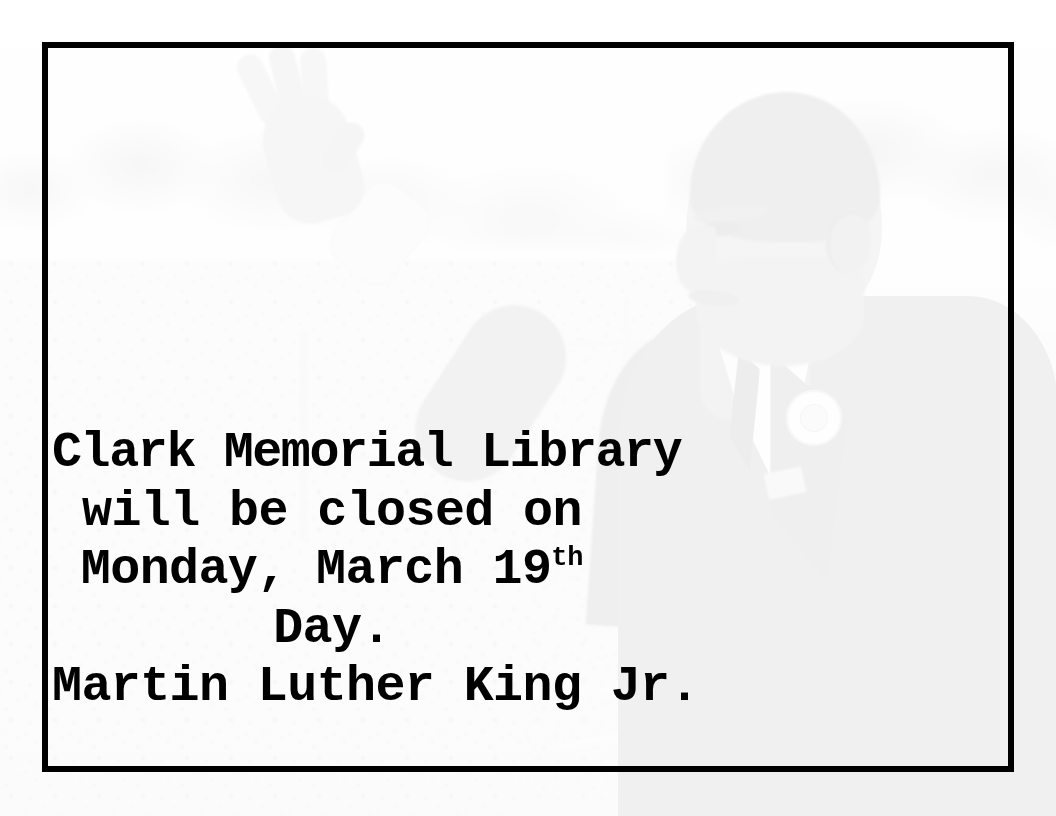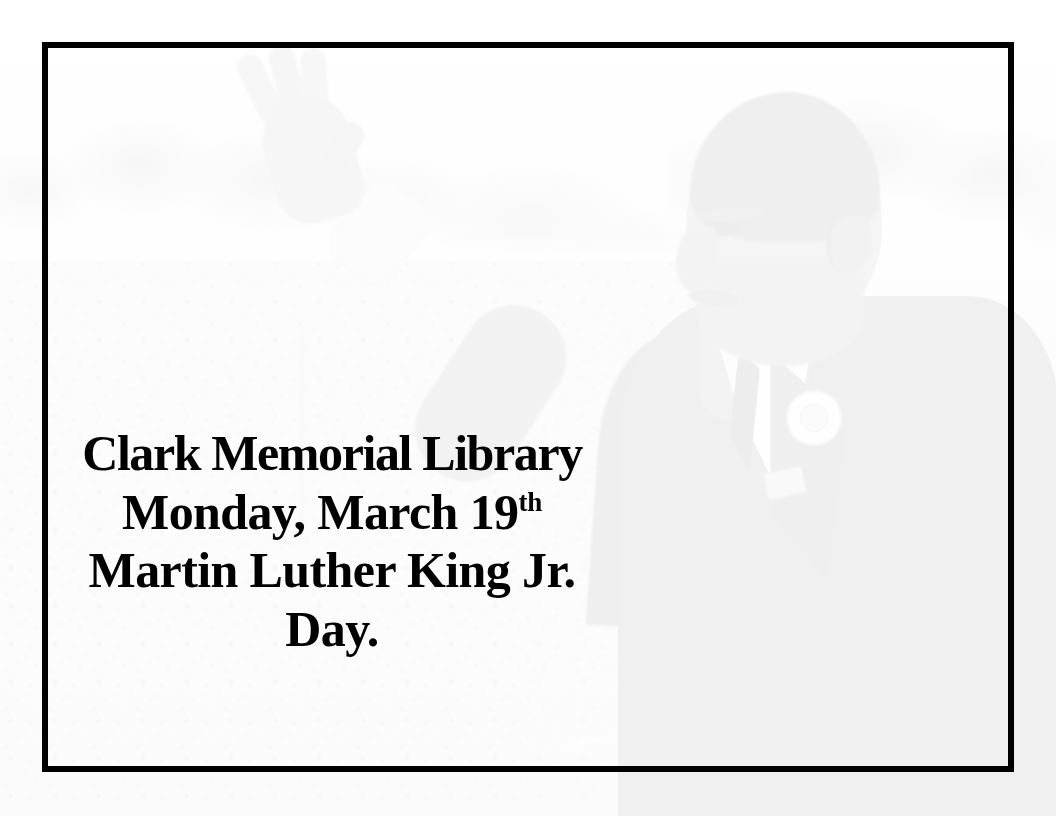--- a/index.html
+++ b/index.html
@@ -365,21 +365,21 @@
   }
 
   
   .message {
     position: absolute;
     left: 52px;
     top: 424px;
     width: 560px;
     text-align: center;
     color: #000000;
-    font-family: Liberation Serif, serif;
+    font-family: Liberation Mono, monospace;
     font-weight: bold;
     font-size: 50px;
     line-height: 1.17;
     letter-spacing: -0.6px;
   }
   .message .line {
     display: block;
     white-space: nowrap;
   }
   .message .line-1 { letter-spacing: -1.4px; }
@@ -441,18 +441,19 @@
       <div class="mouth"></div>
     </div>
 
     <div class="wash"></div>
   </div>
 
   <div class="frame"></div>
 
   <div class="message">
     <span class="line line-1">Clark Memorial Library</span>
+    <span class="line line-2">will be closed on</span>
     <span class="line line-3"><span>Monday, March 19</span><span class="sup">th</span></span>
+    <span class="line line-6">Day.</span>
     <span class="line line-5">Martin Luther King Jr.</span>
-    <span class="line line-6">Day.</span>
   </div>
 
 </div>
 
 </body></html>

